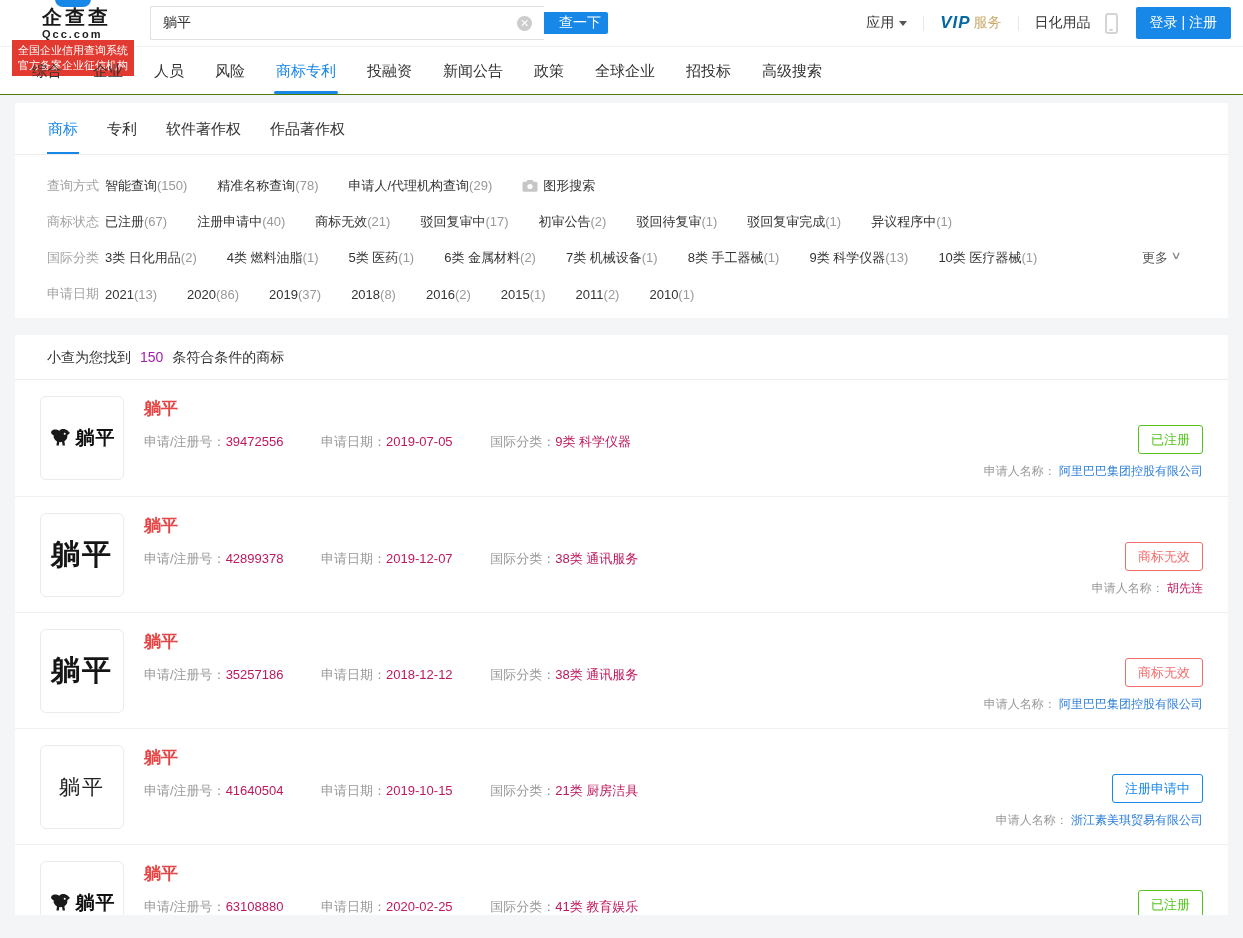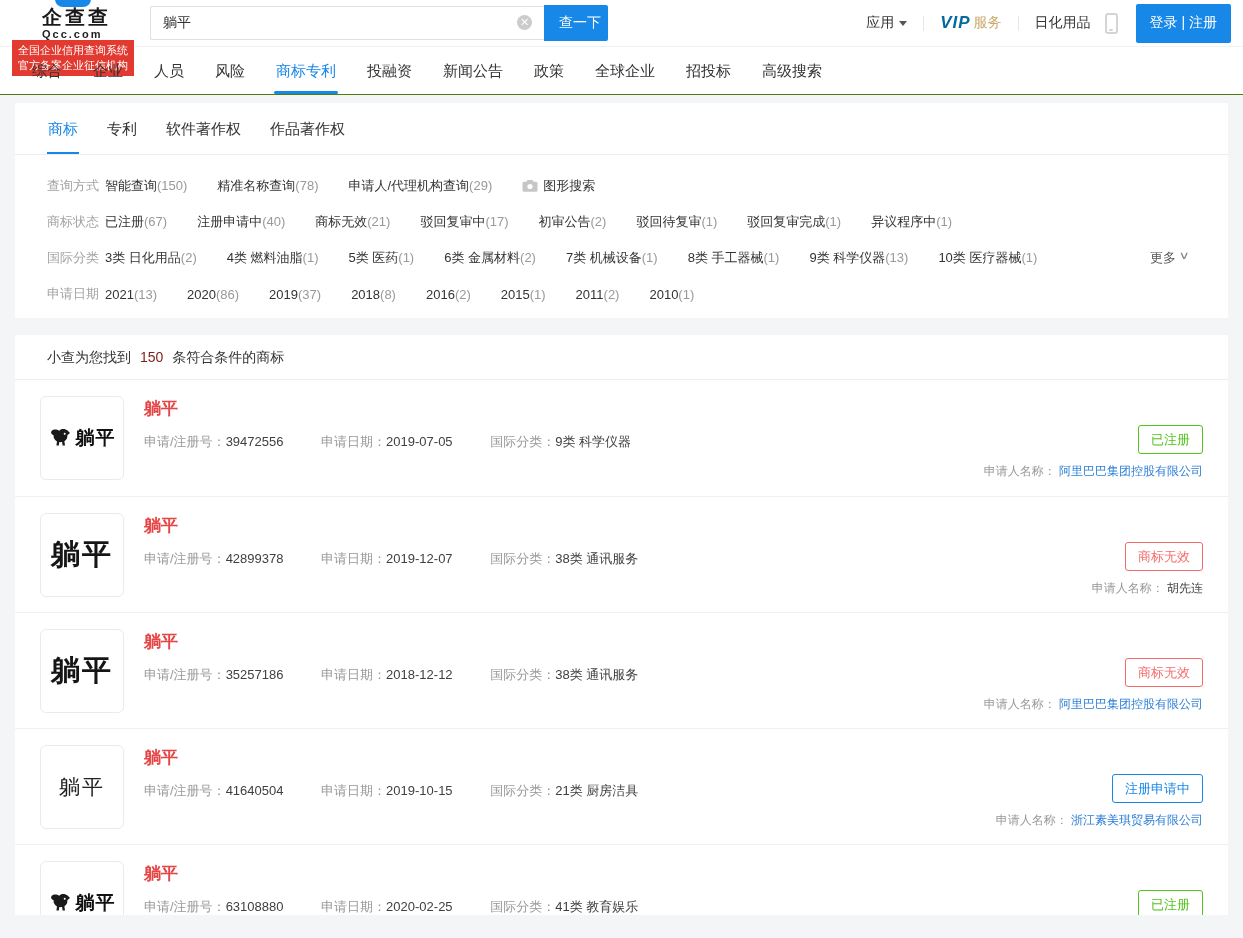--- a/index.html
+++ b/index.html
@@ -15,31 +15,31 @@
   .logo-wrap { display:flex; align-items:center; cursor:pointer;flex-direction:column; }
   .logo-icon { width:36px; height:36px; border-radius:8px; background:#1787e8; display:flex; align-items:center; justify-content:center; flex:none; }
   .logo-text { margin-left:7px; }
   .logo-brand { font-size:20px; font-weight:700; color:#1a1a1a; letter-spacing:3px; line-height:20px; }
   .logo-domain { font-size:11px; font-weight:700; color:#222; letter-spacing:2px; line-height:12px; margin-top:1px; }
   .logo-badge { background:#e23a30; color:#fff; font-size:11px; line-height:15px; padding:3px 6px; margin-left:0; white-space:nowrap; }
 
   .search-area { display:flex; align-items:center; margin-left:16px; position:relative; }
   .search-input { width:394px; height:34px; border:1px solid #e0e0e0; border-right:none; border-radius:2px 0 0 2px; padding:0 32px 0 12px; font-size:14px; color:#333; outline:none; font-family:inherit; }
   .clear-icon { position:absolute; right:76px; top:10px; width:15px; height:15px; border-radius:50%; background:#ccc; color:#fff; font-size:11px; line-height:15px; text-align:center; cursor:pointer; }
-  .search-btn { width:64px; height:36px; background:#1787e8; color:#fff; border:none; font-size:14px; border-radius:0 2px 2px 0; cursor:pointer; font-family:inherit;padding-left:8px; }
+  .search-btn { width:64px; height:22px; background:#1787e8; color:#fff; border:none; font-size:14px; border-radius:0 2px 2px 0; cursor:pointer; font-family:inherit;padding-left:8px; }
 
   .header-menu { margin-left:auto; display:flex; align-items:center; }
   .hm-item { font-size:14px; color:#333; cursor:pointer; display:flex; align-items:center; white-space:nowrap; }
   .caret-down { width:0; height:0; border-left:4px solid transparent; border-right:4px solid transparent; border-top:5px solid #555; margin-left:5px; display:inline-block; }
   .hm-sep { width:1px; height:15px; background:#e6e6e6; margin:0 16px; }
   .vip-logo { color:#0369a1; font-weight:900; font-style:italic; font-size:17px; letter-spacing:1px; margin-right:3px; }
   .vip-text { color:#c9a86a; font-size:14px; }
   .phone-icon { width:13px; height:21px; border:2px solid #d4d4d4; border-radius:3px; margin:0 18px 0 14px; position:relative; cursor:pointer; flex:none; }
   .phone-icon::after { content:""; position:absolute; left:2.5px; bottom:1px; width:4px; height:2px; background:#d4d4d4; border-radius:1px; }
-  .login-btn { background:#1787e8; color:#fff; font-size:14px; height:39px; padding:0 14px; border-radius:2px; display:flex; align-items:center; cursor:pointer; white-space:nowrap; }
+  .login-btn { background:#1787e8; color:#fff; font-size:14px; height:32px; padding:0 14px; border-radius:2px; display:flex; align-items:center; cursor:pointer; white-space:nowrap; }
 
   
   .nav { height:48px; background:#fff; border-bottom:1px solid #4d7c0f; display:flex; align-items:stretch; padding:0 32px; }
   .nav-item { font-size:15px; color:#333; line-height:47px; margin-right:31px; position:relative; cursor:pointer; }
   .nav-item.active { color:#1787e8; }
   .nav-item.active::after { content:""; position:absolute; left:-2px; right:-2px; bottom:0; height:3px; background:#1787e8; border-radius:2px; }
 
   
   .panel { background:#fff; margin:0 15px; }
   .panel-filters { margin-top:8px; height:215px; }
@@ -48,42 +48,42 @@
   .subtab.active { color:#1787e8; }
   .subtab.active::after { content:""; position:absolute; left:0; right:0; bottom:0; height:2px; background:#1787e8; }
 
   .filter-rows { padding:13px 32px 0; }
   .filter-row { height:36px; display:flex; align-items:center; font-size:13px; position:relative; }
   .f-label { width:58px; color:#a3a3a3; flex:none; }
   .f-opt { color:#333; margin-right:30px; white-space:nowrap; }
   .f-opt .cnt { color:#999;text-align:right; }
   .f-opt-icon { display:inline-flex; align-items:center; }
   .f-opt-icon svg { margin-right:5px; }
-  .f-more { position:absolute; right:8px; color:#555; font-size:13px; display:flex; }
+  .f-more { position:absolute; right:16px; color:#555; font-size:13px; display:flex; }
   .f-more .chev { font-size:11px; color:#888; margin-left:4px; transform:scaleX(1.4); display:inline-block; }
 
   
   .panel-results { margin-top:17px; height:580px; overflow:hidden; }
   .results-summary { height:45px; line-height:44px; padding:0 32px; font-size:14px; color:#333; border-bottom:1px solid #ececec; }
-  .count-red { color:#7f1d1d; margin:0 5px; }
+  .count-red { color:#a21caf; margin:0 5px; }
 
   .result-item { position:relative; padding:16px 25px 15px; height:116px; }
   .result-item + .result-item { border-top:1px solid #f0f0f0; }
   .tm-logo { width:84px; height:84px; border:1px solid #ebebeb; border-radius:6px; float:left; display:flex; align-items:center; justify-content:center; cursor:pointer; background:#fff; }
   .tm-sheep { display:flex; align-items:center; }
   .tm-sheep .tm-logo-text { font-size:19px; font-weight:700; color:#111; margin-left:3px; letter-spacing:1px; }
   .tm-logo-big { font-size:29px; font-weight:700; color:#151515; letter-spacing:2px; }
   .tm-logo-serif { font-size:21px; color:#222; font-family:"Liberation Serif","DejaVu Serif",serif; letter-spacing:2px; }
 
   .result-body { margin-left:104px; }
   .result-title { font-size:17px; font-weight:700; color:#e64545; line-height:22px; margin-top:2px; display:inline-block; cursor:pointer; }
   .result-info { margin-top:13px; font-size:13px; white-space:nowrap; }
   .info-group { margin-right:34px; }
   .lbl { color:#999; }
-  .val { color:#404040; }
+  .val { color:#be185d; }
   .result-applicant { margin-top:12px; font-size:12px;text-align:right; }
   .link { color:#2d7fd8; cursor:pointer; }
 
   .status-badge { position:absolute; right:25px; top:45px; font-size:13px; line-height:17px; padding:5px 12px; border-radius:3px; border:1px solid; background:#fff; white-space:nowrap; }
   .status-badge.green { color:#52c41a; border-color:#52c41a; }
   .status-badge.red   { color:#f56c6c; border-color:#f56c6c; }
   .status-badge.blue  { color:#1787e8; border-color:#1787e8; }
 </style>
 </head>
 <body>

